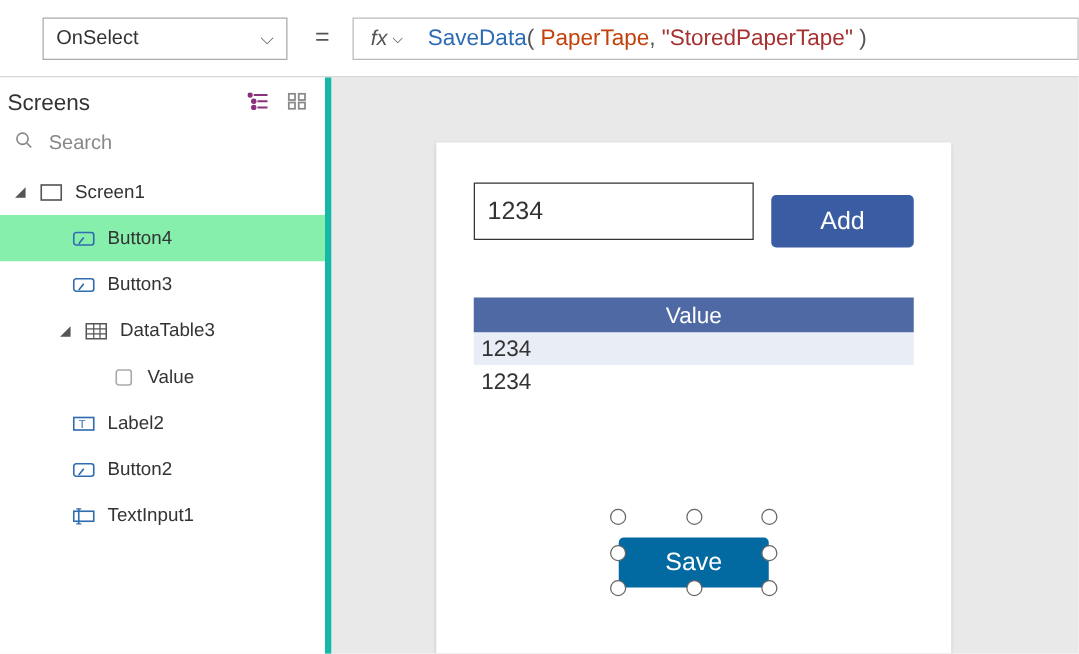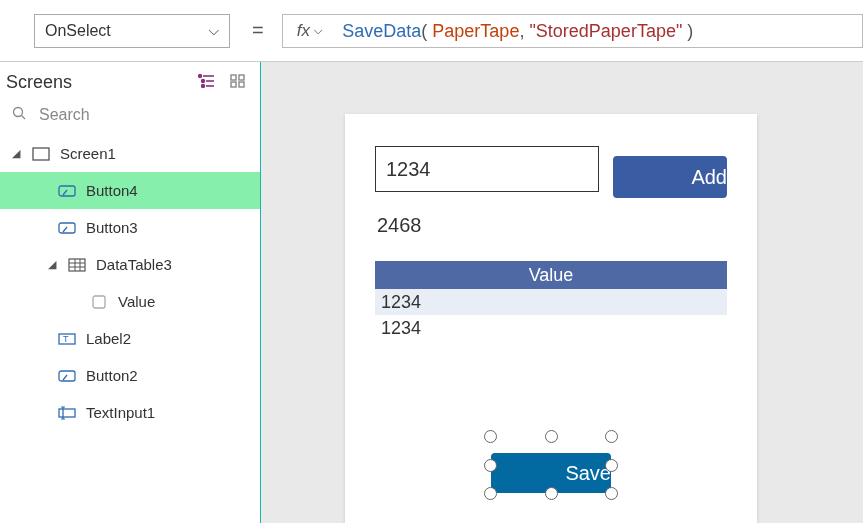--- a/index.html
+++ b/index.html
@@ -30,25 +30,25 @@
   .tree-item { display: flex; align-items: center; height: 37px; gap: 10px; padding-right: 6px; }
   .tree-item.selected { background: #86efac; }
   .caret { width: 10px; display: inline-block; font-size: 11px; color: #555; }
   .ind0 { padding-left: 12px; }
   .ind1 { padding-left: 58px; }
   .ind2 { padding-left: 48px; }
   .ind3 { padding-left: 90px; }
   .ico { width: 18px; height: 16px; display: inline-flex; align-items: center; justify-content: center; }
   .ico svg { display: block; }
 
-  .canvas { flex: 1; background: #e9e9ea; border-left: 1px solid #14b8a6; position: relative; }
+  .canvas { flex: 1; background: #e9e9ea; border-left: 5px solid #14b8a6; position: relative; }
   .phone { position: absolute; left: 84px; top: 52px; width: 412px; height: calc(100% - 52px); background: #fff; box-shadow: 0 1px 3px rgba(0,0,0,0.15); padding: 26px 30px 0 30px; }
   .row1 { display: flex; gap: 14px; align-items: center; }
   .txtinput { flex: 1; height: 46px; border: 1px solid #333; font-size: 20px; padding: 0 10px; display: flex; align-items: center; }
-  .btn { width: 114px; height: 42px; background: #3a5ca3; color: #fff; border-radius: 4px; display: flex; align-items: center; justify-content: flex-end; font-size: 20px; margin-top: 16px; }
+  .btn { width: 114px; height: 42px; background: #3a5ca3; color: #fff; border-radius: 4px; display: flex; align-items: center; justify-content: center; font-size: 20px; margin-top: 16px; }
   .btn.wide { width: 120px; height: 40px; background: #5773b3; }
   .row2 { display: flex; gap: 14px; align-items: center; margin-top: 16px; }
   .lblval { flex: 1; font-size: 20px; padding-left: 2px; }
   .table { margin-top: 24px; }
   .thead { background: #4f69a4; color: #fff; text-align: center; height: 28px; line-height: 28px; font-size: 18px; }
   .trow { height: 26px; line-height: 26px; font-size: 18px; padding-left: 6px; }
   .trow.alt { background: #e9edf6; }
   .btnrow { display: flex; gap: 38px; justify-content: center; margin-top: 96px; position: relative; }
   .sel-wrap { position: relative; }
   .handle { position: absolute; width: 13px; height: 13px; background: #fff; border: 1px solid #666; border-radius: 50%; }
@@ -200,21 +200,20 @@
     <div class="phone">
       <div class="row1">
         <div class="txtinput">
           <span>1234</span>
         </div>
         <div class="btn">
             <span>Add</span>
           </div>
       </div>
       <div class="row2">
-        <div class="lblval"><span>2468</span></div>
       </div>
       <div class="table">
         <div class="thead"><span>Value</span></div>
         <div class="trow alt"><span>1234</span></div>
         <div class="trow"><span>1234</span></div>
       </div>
       <div class="btnrow">
         <div class="sel-wrap">
           <div class="btn wide" style="background:#0369a1">
               <span>Save</span>

